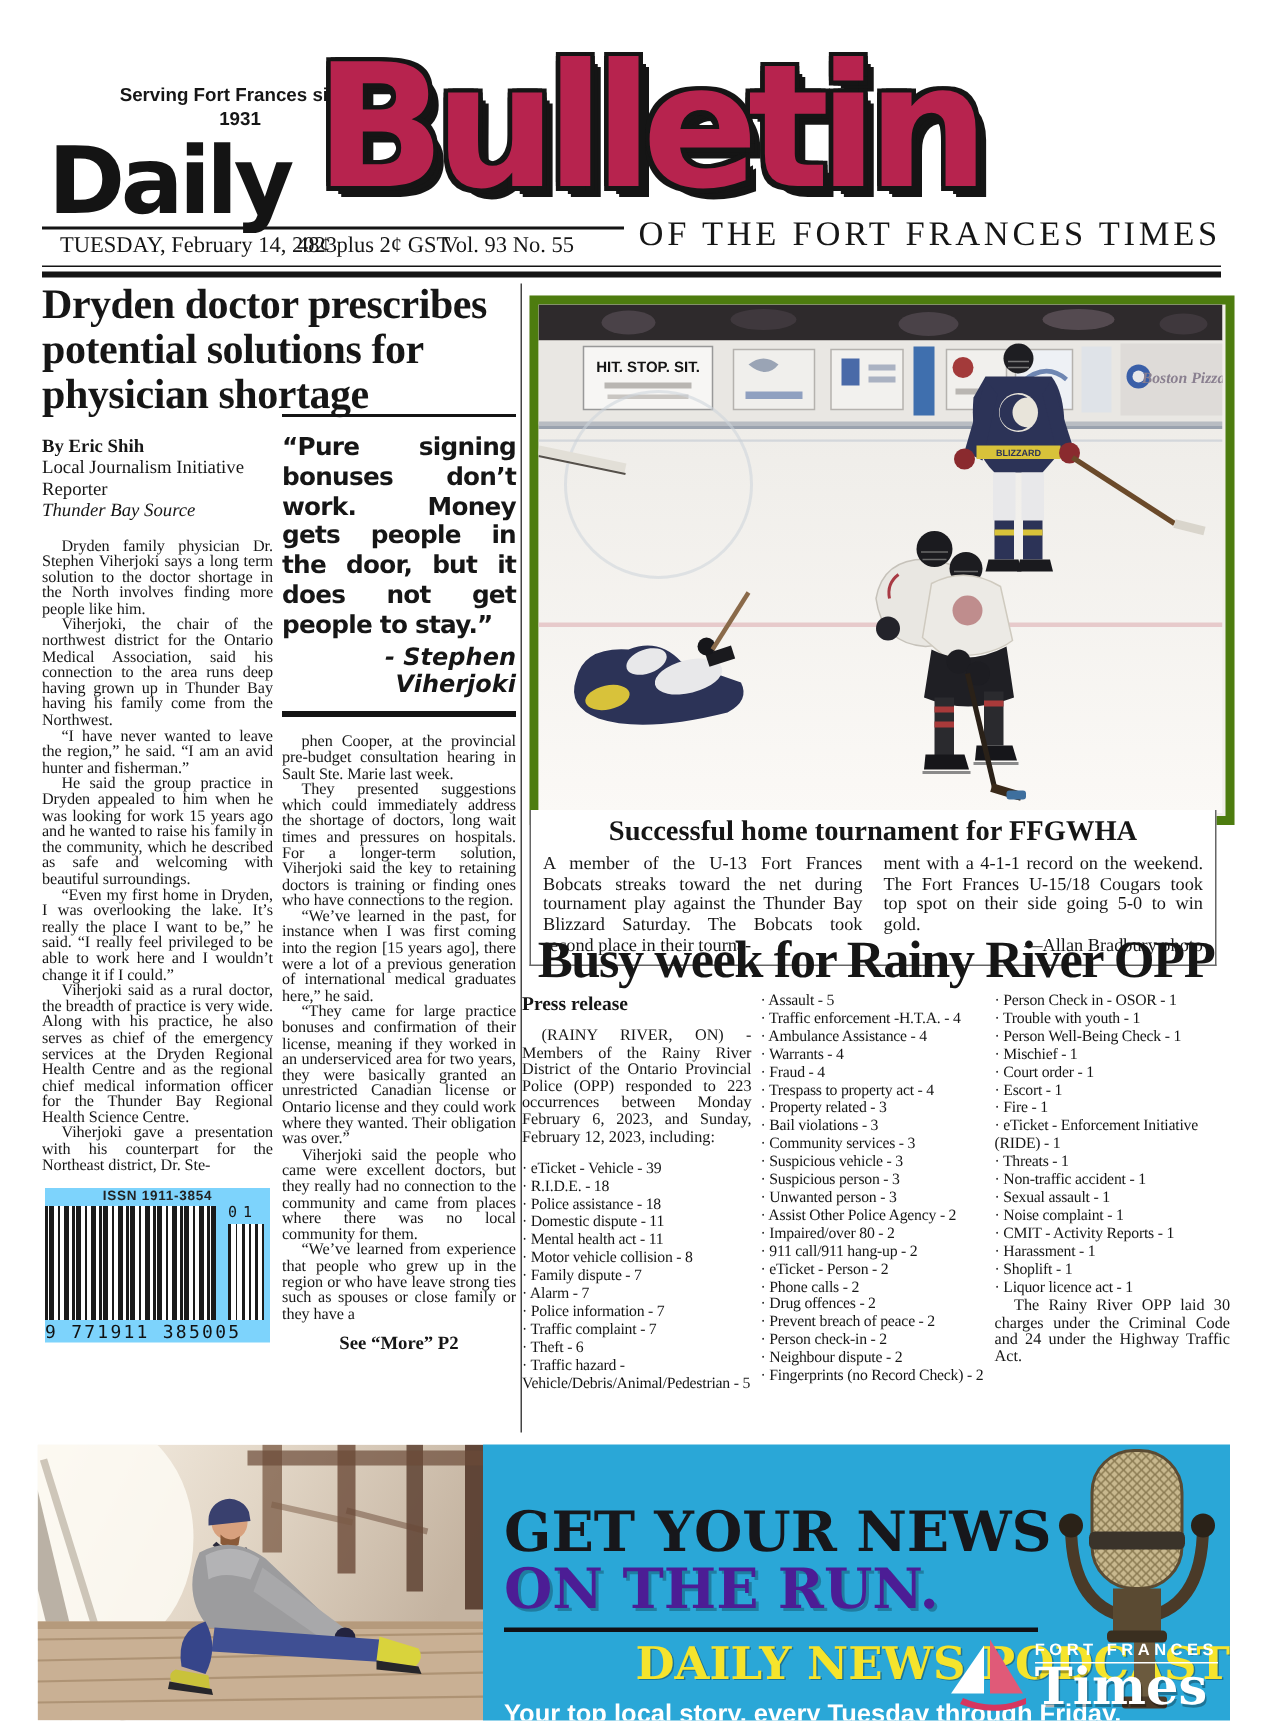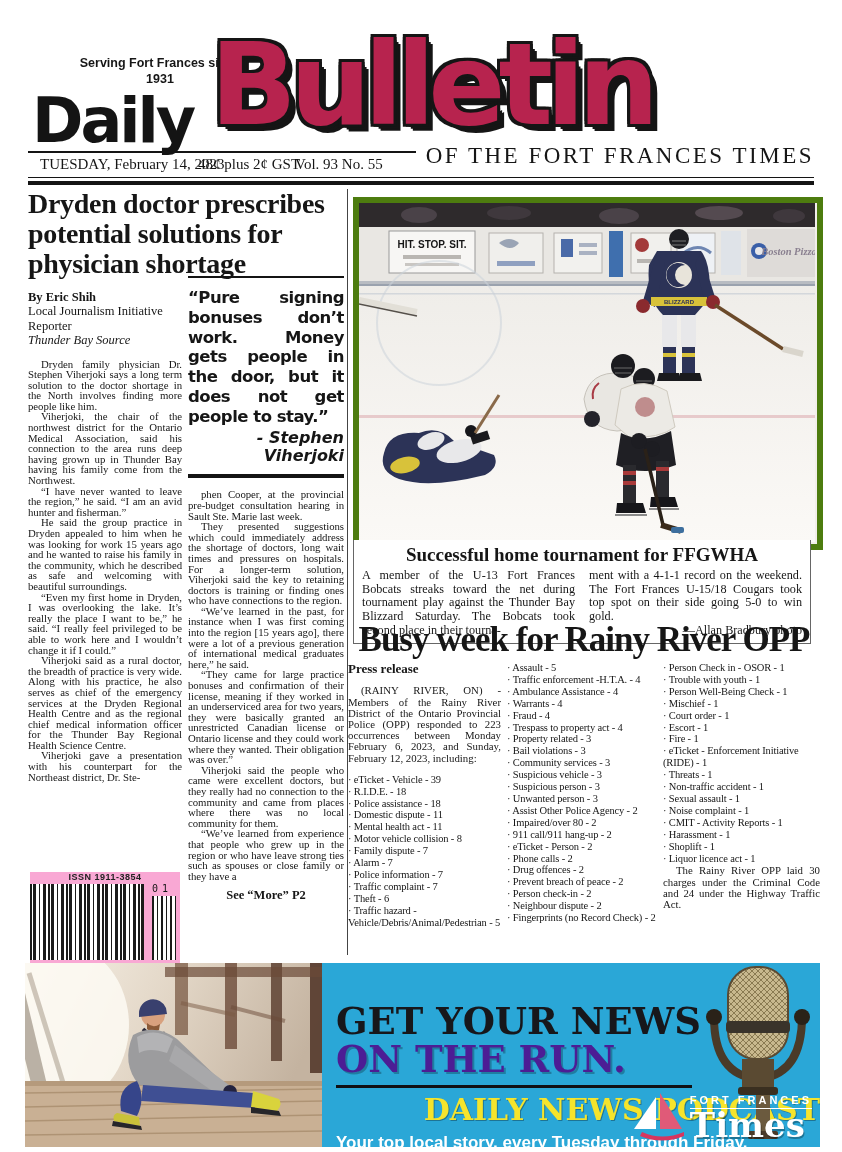--- a/index.html
+++ b/index.html
@@ -58,21 +58,21 @@
     font-weight:bold;letter-spacing:-1px;line-height:1;}
   #opp-col1{left:348px;top:662px;width:153px;}
   #opp-col2{left:507px;top:662px;width:154px;}
   #opp-col3{left:663px;top:662px;width:157px;}
   .opp-kicker{font-weight:bold;font-size:13px;line-height:1.1;margin-bottom:9px;}
   .opp-intro{font-size:10.8px;line-height:11.2px;text-align:justify;text-indent:13px;margin-bottom:10px;}
   .opp-list .opp-item{font-size:10.5px;line-height:11.9px;letter-spacing:-0.15px;}
   .opp-closing{font-size:10.8px;line-height:11.2px;text-align:justify;text-indent:13px;margin-top:1px;}
 
   
-  #barcode{left:30px;top:872px;width:150px;background:#f9a8d4;}
+  #barcode{left:30px;top:792px;width:150px;background:#7dd3fc;}
   .issn{text-align:center;font-family:"Liberation Sans",sans-serif;font-weight:bold;
     font-size:9px;letter-spacing:0.5px;color:#222;}
   .bars-row{display:flex;align-items:flex-end;margin-top:2px;}
   .bars-main{width:114px;height:76px;
     background:repeating-linear-gradient(90deg,#1a1a1a 0 2px,#fff 2px 3px,#1a1a1a 3px 6px,
       #fff 6px 9px,#1a1a1a 9px 10px,#fff 10px 13px,#1a1a1a 13px 16px,#fff 16px 18px);}
   .addon-wrap{margin-left:8px;width:24px;}
   .addon-label{font-family:"DejaVu Sans Mono",monospace;font-size:10px;letter-spacing:4px;line-height:1;}
   .bars-addon{width:24px;height:64px;margin-top:2px;
     background:repeating-linear-gradient(90deg,#1a1a1a 0 2px,#fff 2px 5px,#1a1a1a 5px 6px,#fff 6px 9px);}

